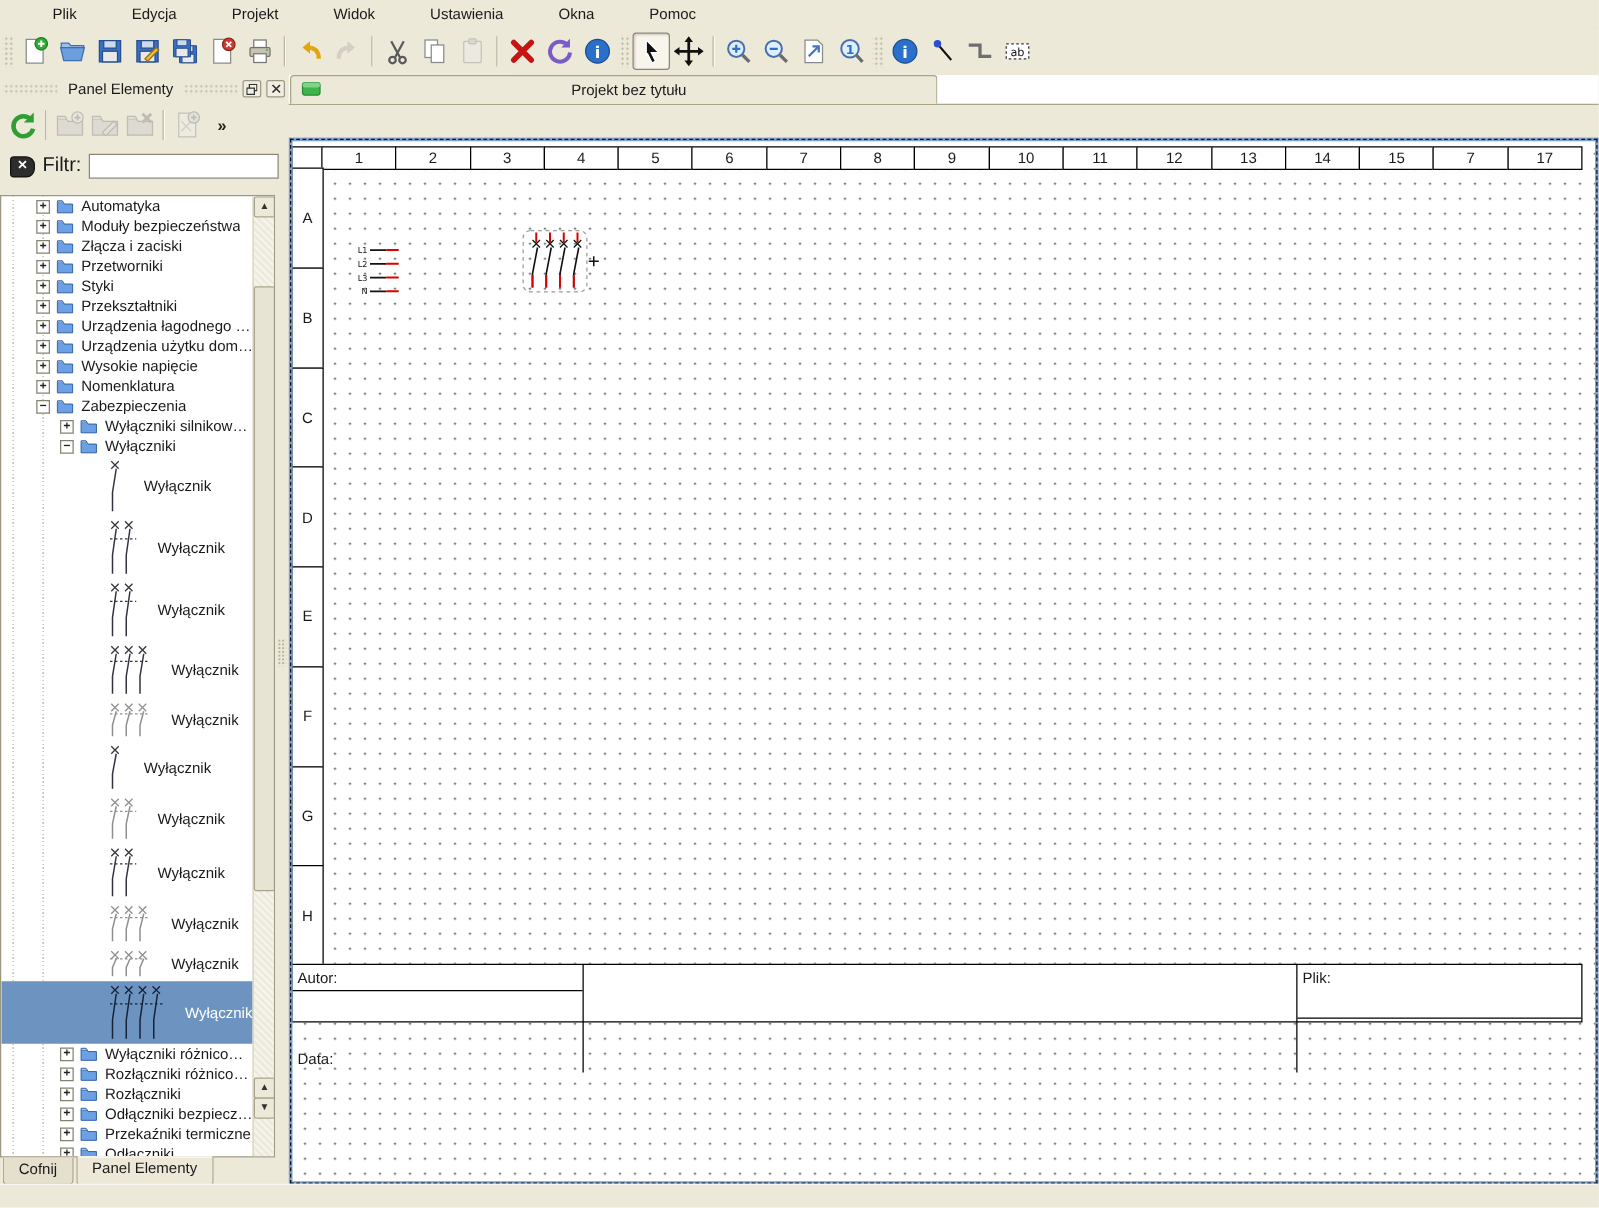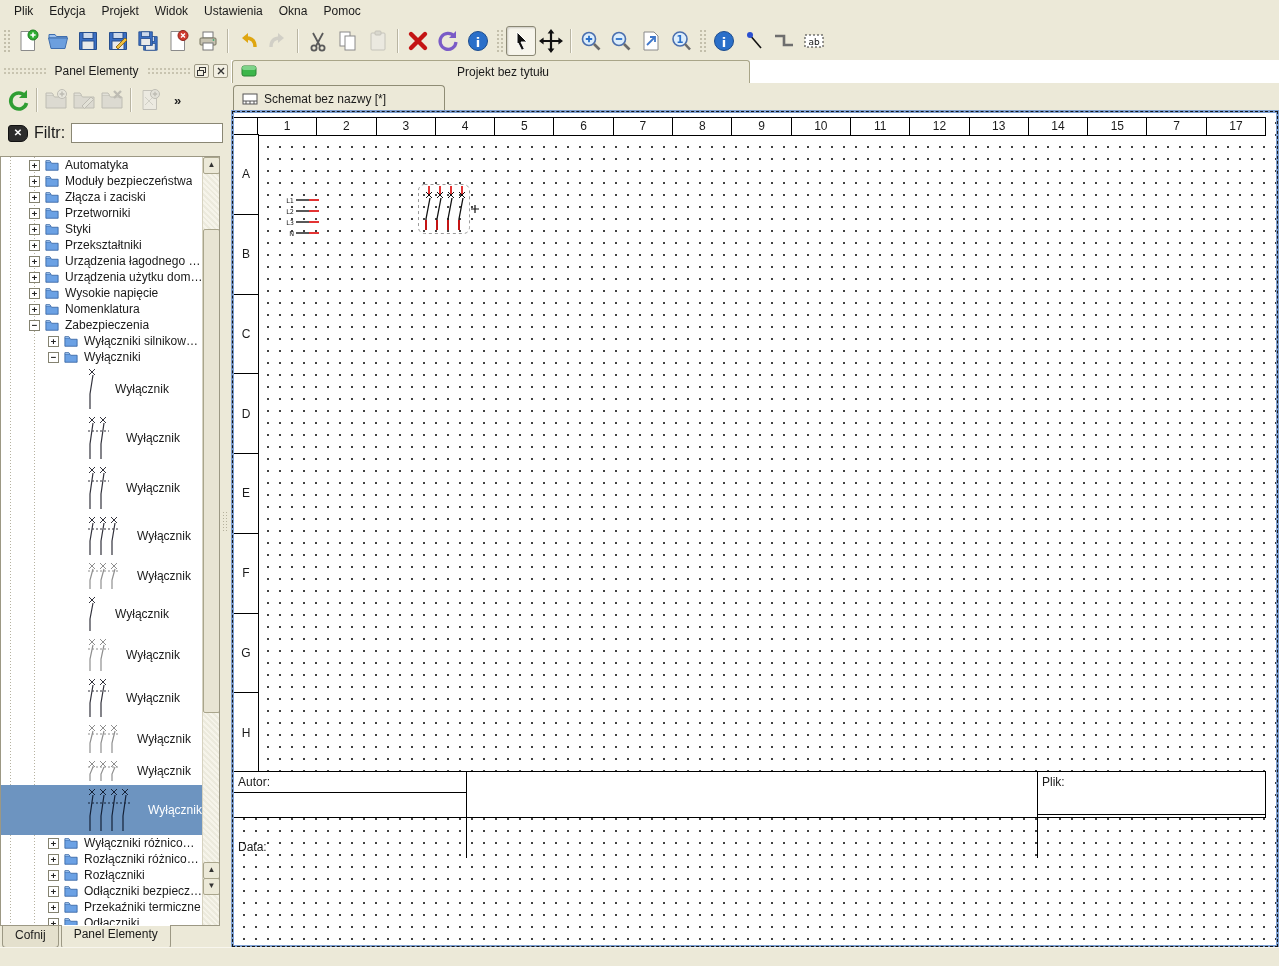--- a/index.html
+++ b/index.html
@@ -3,21 +3,21 @@
 <meta charset="utf-8">
 <style>
   html,body{margin:0;padding:0;}
   body{
     width:1279px;height:966px;position:relative;overflow:hidden;
     background:#ece9d8;font-family:"Liberation Sans",sans-serif;font-size:12px;color:#1a1a1a;
     -webkit-font-smoothing:antialiased;
   }
   
   #menubar{position:absolute;left:0;top:0;right:0;height:22px;display:flex;align-items:center;padding-left:6px;background:#ece9d8;border-bottom:1px solid #e2dfcf;}
-  #menubar .menu-item{padding:3px 8px;cursor:default;}
+  #menubar .menu-item{padding:3px 8px;cursor:default;margin-left:28px;}
   
   #toolbar{position:absolute;left:0;top:22px;right:0;height:38px;display:flex;align-items:center;background:#ece9d8;border-bottom:1px solid #d8d4c0;}
   .tbtn{width:30px;height:30px;display:flex;align-items:center;justify-content:center;border:1px solid transparent;border-radius:3px;background:transparent;padding:0;}
   .tbtn svg{width:24px;height:24px;}
   .tbtn.pressed{border:1px solid #8a8774;background:#f7f5ec;box-shadow:inset 1px 1px 2px rgba(0,0,0,.18);}
   .tbtn.disabled svg{opacity:.45;filter:grayscale(1);}
   .tsep{width:1px;height:24px;background:#b9b5a2;border-right:1px solid #fbfaf3;margin:0 4px;flex:none;}
   .thandle{width:9px;height:26px;margin:0 2px;flex:none;
     background-image:radial-gradient(#c3bfab 34%,transparent 36%);background-size:4px 4px;background-position:1px 1px;}
   
@@ -734,28 +734,20 @@
 
 <div id="main">
   <div class="proj-tabbar">
     <div class="proj-tab">
       <span class="icn"><svg width="16" height="12">
             <use href="#i-greenrect"></use>
           </svg></span>
       <span class="txt">Projekt bez tytułu</span>
     </div>
   </div>
-  <div class="schema-tabbar">
-    <div class="schema-tab">
-      <svg width="16" height="16">
-          <use href="#i-schema"></use>
-        </svg>
-      <span>Schemat bez nazwy [*]</span>
-    </div>
-  </div>
   <div id="canvas">
     <div id="corner" class="frame-cell"></div>
     <div id="colheads">
         <div class="cell">1</div>
         <div class="cell">2</div>
         <div class="cell">3</div>
         <div class="cell">4</div>
         <div class="cell">5</div>
         <div class="cell">6</div>
         <div class="cell">7</div>

